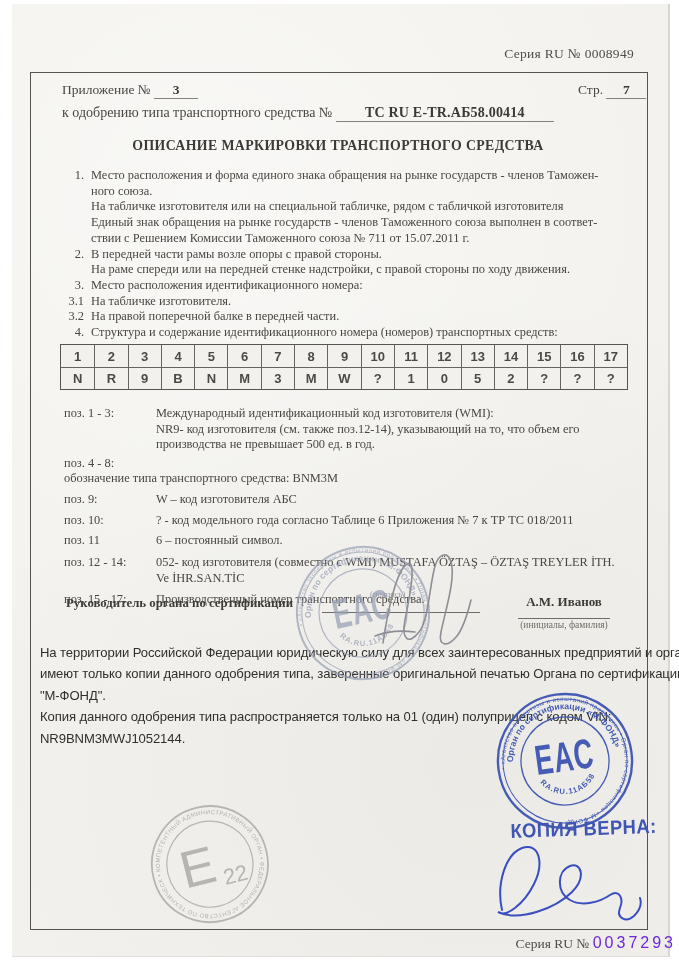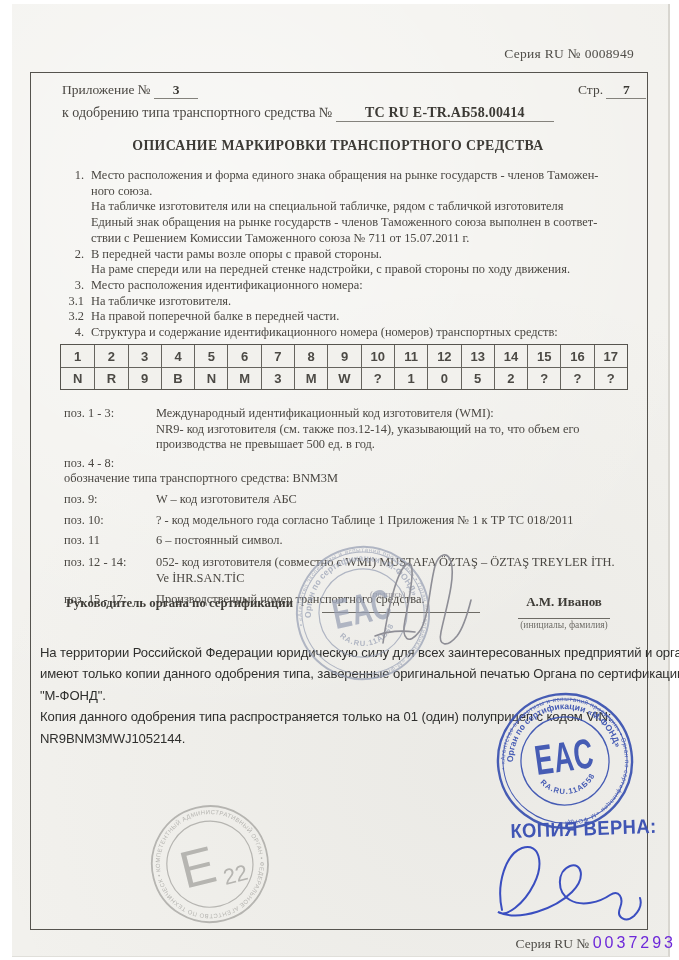--- a/index.html
+++ b/index.html
@@ -186,21 +186,21 @@
       </div>
       <div class="pos-row">
         <div class="pos-label">поз. 9:</div>
         <div class="pos-body">
           <div>W – код изготовителя АБС</div>
         </div>
       </div>
       <div class="pos-row">
         <div class="pos-label">поз. 10:</div>
         <div class="pos-body">
-          <div>? - код модельного года согласно Таблице 1 Приложения № 1 к ТР ТС 018/2011</div>
+          <div>? - код модельного года согласно Таблице 6 Приложения № 7 к ТР ТС 018/2011</div>
         </div>
       </div>
       <div class="pos-row">
         <div class="pos-label">поз. 11</div>
         <div class="pos-body">
           <div>6 – постоянный символ.</div>
         </div>
       </div>
       <div class="pos-row">
         <div class="pos-label">поз. 12 - 14:</div>

